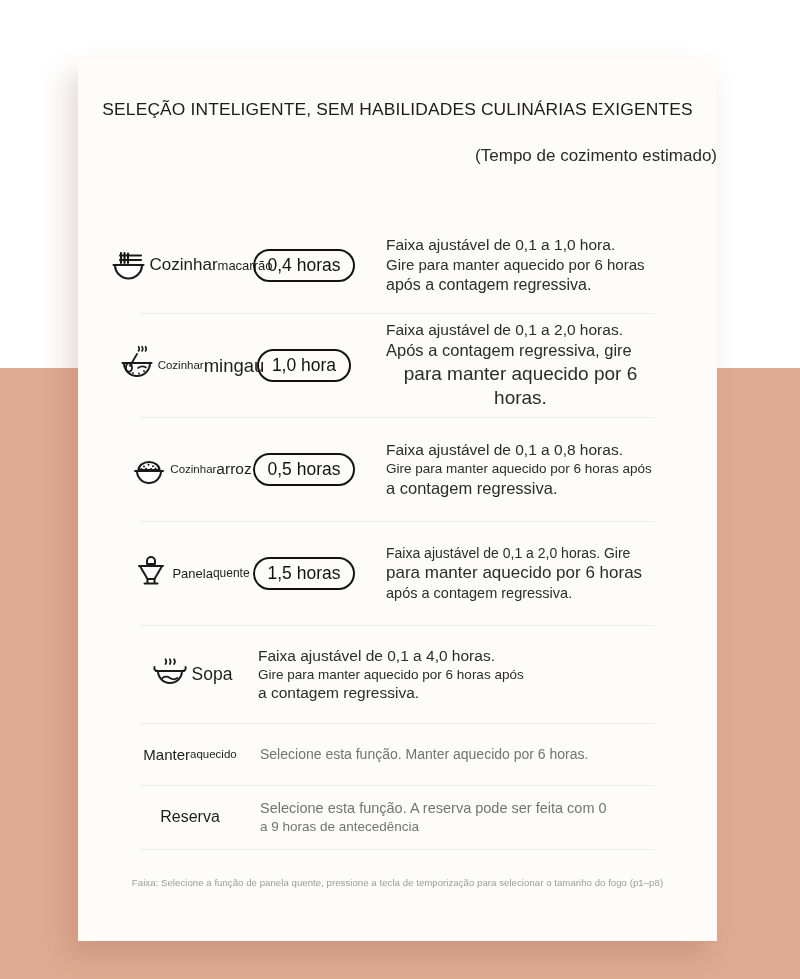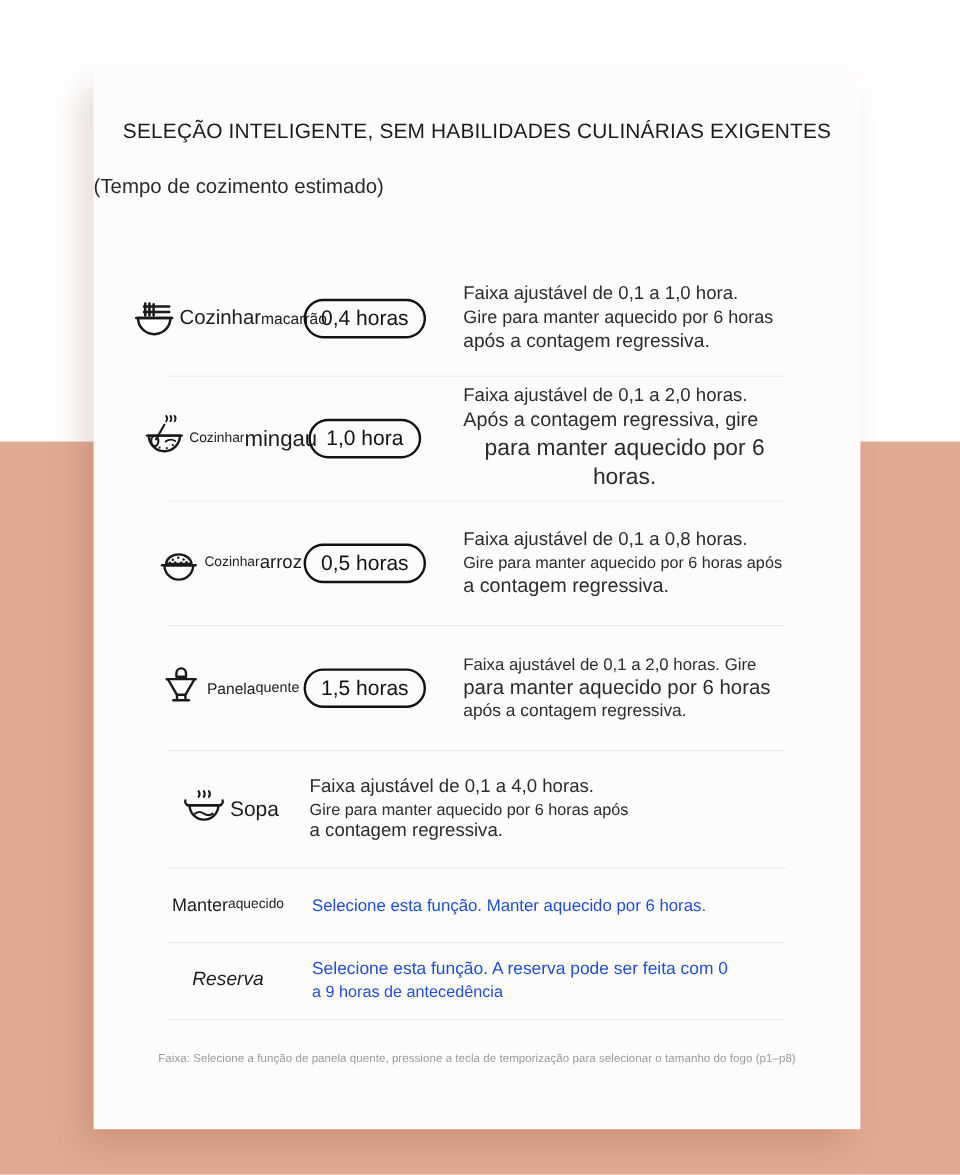--- a/index.html
+++ b/index.html
@@ -44,21 +44,21 @@
   
   .title {
     text-align: center;
     font-size: 17.4px;
     letter-spacing: 0.15px;
     color: #1b1b1b;
     margin-top: 40px;
     white-space: nowrap;
   }
   .subtitle {
-    text-align: left;
+    text-align: right;
     font-size: 17px;
     color: #2a2a2a;
     margin-top: 26px;
   }
 
   
   #rows {
     margin-top: 52px;
     padding: 0 0 0 0;
   }
@@ -107,21 +107,21 @@
   }
 
   .row-desc {
     flex: 1 1 auto;
     padding-left: 18px;
     color: #2c2c2c;
   }
   .row-desc .dl { display: block; line-height: 1.30; }
   .plain-desc {
     flex: 1 1 auto;
-    color: #1d4ed8;
+    color: #737373;
   }
   .plain-desc .dl { display: block; line-height: 1.34; }
 
   
   #note {
     margin: 26px 28px 0 28px;
     text-align: center;
     font-size: 9.6px;
     color: #9b9b9b;
     letter-spacing: 0.05px;
@@ -294,21 +294,21 @@
         <div class="mode-l1" style="font-size: 15px;">Manter</div>
         <div class="mode-l2" style="font-size: 11.5px;">aquecido</div>
       </div>
       <div class="plain-desc" style="padding-left:20px;">
         <span class="dl" style="font-size: 14px;">Selecione esta função. Manter aquecido por 6 horas.</span>
       </div>
     </div>
 
     <div class="row row-plain" style="height:64px;">
       <div class="row-mode">
-        <div class="mode-l1" style="font-size: 16px; font-style: italic;">Reserva</div>
+        <div class="mode-l1" style="font-size: 16px;">Reserva</div>
         <div class="mode-l2" style="font-size: 12px;"></div>
       </div>
       <div class="plain-desc" style="padding-left:20px;">
         <span class="dl" style="font-size: 14.5px;">Selecione esta função. A reserva pode ser feita com 0</span>
         <span class="dl" style="font-size: 13.5px;">a 9 horas de antecedência</span>
       </div>
     </div>
 
   </div>
 

